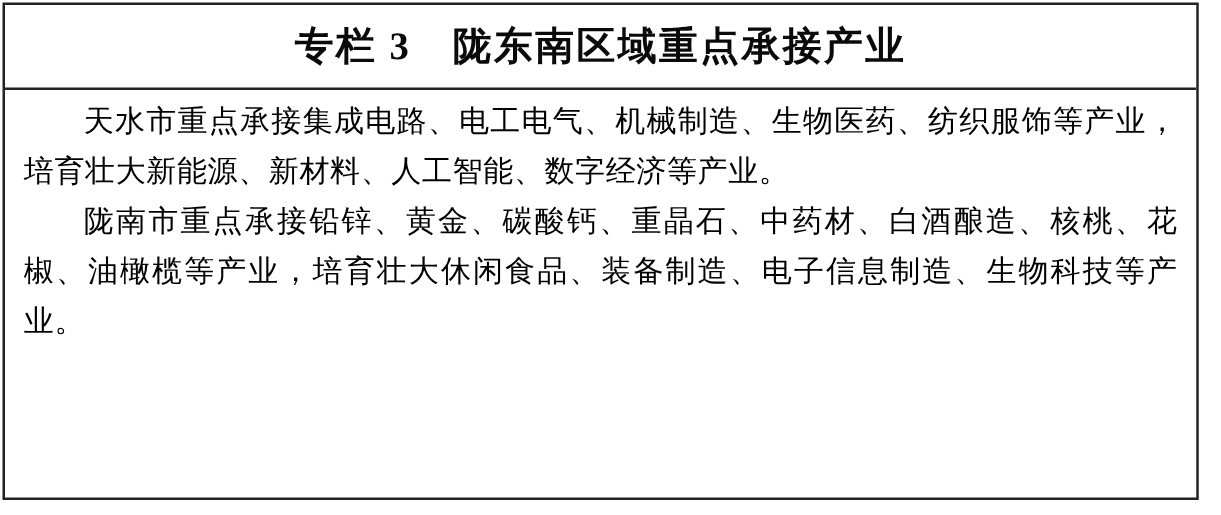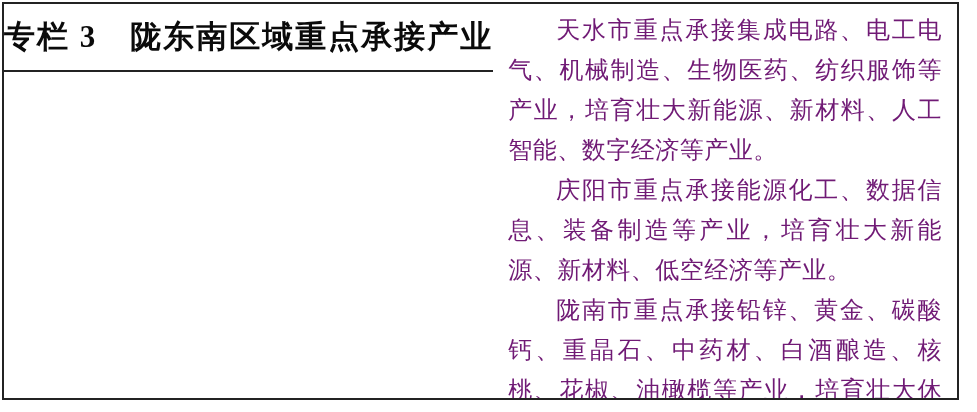--- a/index.html
+++ b/index.html
@@ -19,20 +19,21 @@
   .panel {
     position: absolute;
     left: 2px;
     top: 2px;
     width: 957px;
     height: 398px;
     border: 2px solid #232323;
     box-sizing: border-box;
     background: #ffffff;
     display: flex;
+    flex-direction: column;
   }
   .panel-title-row {
     height: 68px;
     border-bottom: 2px solid #232323;
     box-sizing: border-box;
     display: flex;
     align-items: center;
     justify-content: center;
   }
   .panel-title {
@@ -48,30 +49,29 @@
     overflow: hidden;
   }
   .panel-body p {
     margin: 0;
     font-size: 24px;
     line-height: 40px;
     text-indent: 2em;
     text-align: justify;
     text-justify: inter-ideograph;
     letter-spacing: 0.5px;
-    color: #701a75;
+    color: #000000;
   }
 </style>
 </head>
 <body>
 
 <div class="page">
   <div class="panel">
     <div class="panel-title-row">
       <div class="panel-title">专栏 3　陇东南区域重点承接产业</div>
     </div>
     <div class="panel-body">
       <p>天水市重点承接集成电路、电工电气、机械制造、生物医药、纺织服饰等产业，培育壮大新能源、新材料、人工智能、数字经济等产业。</p>
-      <p>庆阳市重点承接能源化工、数据信息、装备制造等产业，培育壮大新能源、新材料、低空经济等产业。</p>
       <p>陇南市重点承接铅锌、黄金、碳酸钙、重晶石、中药材、白酒酿造、核桃、花椒、油橄榄等产业，培育壮大休闲食品、装备制造、电子信息制造、生物科技等产业。</p>
     </div>
   </div>
 </div>
 
 </body></html>

